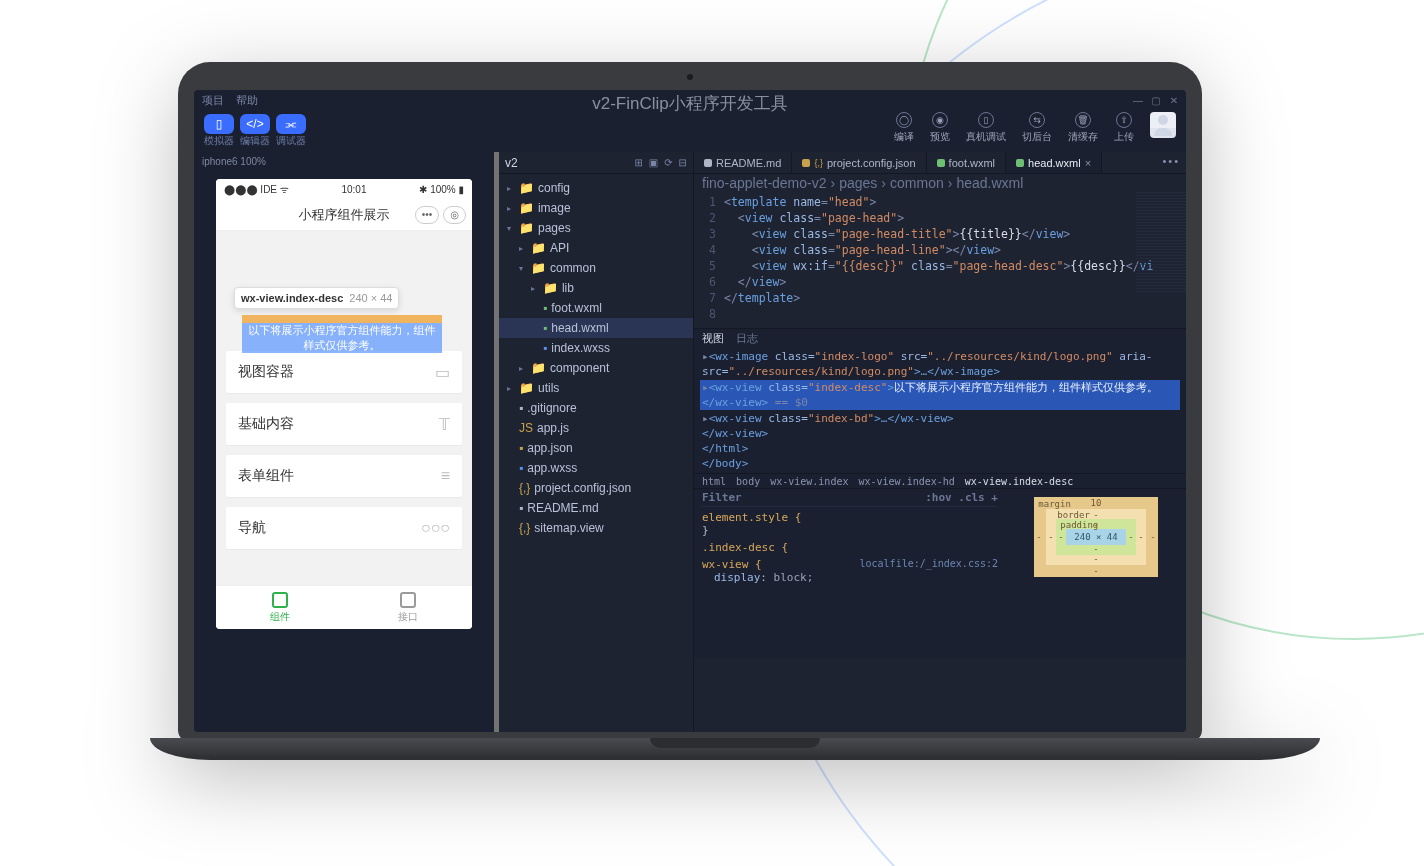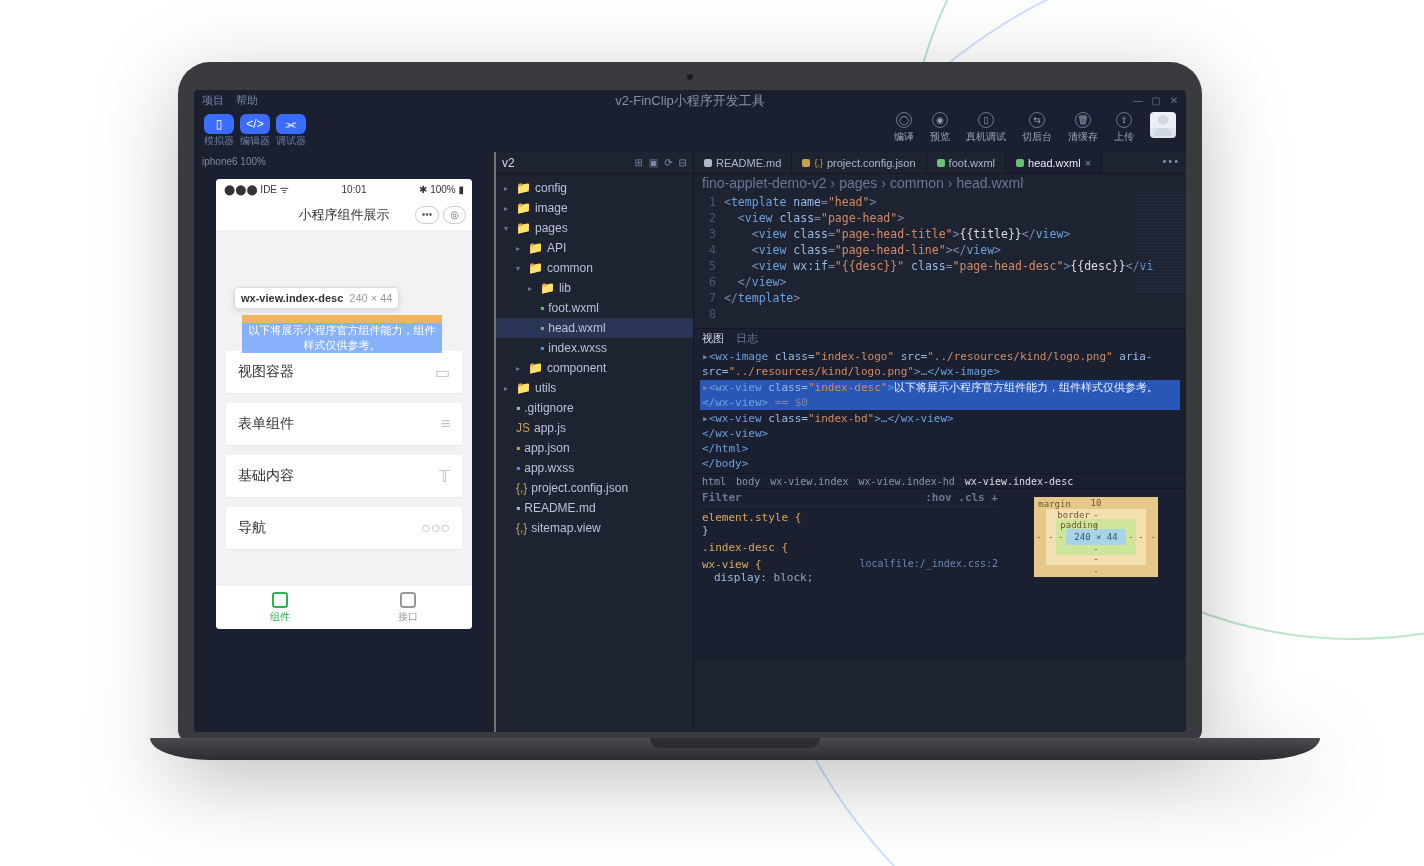--- a/index.html
+++ b/index.html
@@ -35,21 +35,21 @@
 .base {
   height: 22px; width: 1170px; margin: -4px auto 0;
   background: linear-gradient(#4a4b50,#2c2d30);
   border-radius: 0 0 60px 60px / 0 0 22px 22px;
   position: relative;
 }
 .notch { position: absolute; top: 0; left: 50%; transform: translateX(-50%); width: 170px; height: 10px; background: #2c2d30; border-radius: 0 0 12px 12px; }
 
 
 .menubar { height: 20px; padding: 0 8px; display: flex; align-items: center; gap: 12px; font-size: 11px; color: #7a86a8; }
-.titlebar-center { position: absolute; left: 0; right: 0; text-align: center; top: 2px; font-size: 13px; color: #88909f; pointer-events: none; }
+.titlebar-center { position: absolute; left: 0; right: 0; text-align: center; top: 2px; font-size: 17px; color: #88909f; pointer-events: none; }
 .win-controls { position: absolute; right: 6px; top: 4px; display: flex; gap: 6px; color: #6b7486; }
 .win-controls span { width: 12px; height: 12px; font-size: 10px; display: inline-flex; align-items: center; justify-content: center; }
 
 .toolbar { height: 42px; display: flex; align-items: center; padding: 0 10px; gap: 8px; position: relative; }
 .pill-group { display: flex; gap: 6px; }
 .pill { background: #3a6cff; color: #fff; border-radius: 6px; width: 30px; height: 20px; display: inline-flex; align-items: center; justify-content: center; font-size: 12px; }
 .pill-labels { display: flex; gap: 6px; margin-left: 0; }
 .pill-labels span { font-size: 10px; color: #6e7ea8; width: 30px; text-align: center; }
 
 .right-tools { position: absolute; right: 10px; top: 2px; display: flex; align-items: flex-start; gap: 16px; }
@@ -88,21 +88,21 @@
 }
 .card { background:#fff; border-radius:2px; margin-top:10px; height:42px; display:flex; align-items:center; justify-content:space-between; padding:0 12px; font-size:14px; color:#333; box-shadow: 0 1px 0 #e9e9e9; }
 .card .ic { color:#bbb; font-size:16px; }
 .cards-wrap { margin-top: 92px; }
 .ph-tabbar { height: 44px; background:#fff; border-top:1px solid #eee; display:flex; }
 .tb-item { flex:1; display:flex; flex-direction:column; align-items:center; justify-content:center; font-size:10px; color:#9a9a9a; gap:2px;}
 .tb-item.active { color:#2fb24c; }
 .tb-ic { width:16px; height:16px; border:2px solid currentColor; border-radius:3px; }
 
 
-.tree-panel { width: 200px; background: #1e2332; border-left:2px solid #737373; border-right:1px solid #141824; display:flex; flex-direction:column; }
+.tree-panel { width: 200px; background: #1e2332; border-left:5px solid #737373; border-right:1px solid #141824; display:flex; flex-direction:column; }
 .tree-head { height: 22px; display:flex; align-items:center; justify-content:space-between; padding:0 6px; font-size:12px; color:#cfd6e6; border-bottom:1px solid #141824;}
 .tree-head .tools { display:flex; gap:6px; color:#7a86a8; font-size:10px;}
 .tree { padding: 4px 0; font-size: 12px; color:#b9c2d6; }
 .tree .row { display:flex; align-items:center; height:20px; padding-left: var(--ind, 8px); gap:4px; white-space:nowrap; }
 .arw { width:8px; display:inline-block; color:#6b7694; font-size:8px; }
 .fld { color:#5a8dee; }
 .fil-y { color:#c7a24a; }
 .fil-g { color:#6fbf73; }
 .fil-b { color:#5a8dee; }
 .fil-w { color:#aeb6c8; }
@@ -246,26 +246,26 @@
                 <b>wx-view.index-desc</b>
                 <span class="dim">240 × 44</span>
               </div>
               <div class="sel-box">以下将展示小程序官方组件能力，组件样式仅供参考。</div>
               <div class="cards-wrap" id="cards-wrap">
                   <div class="card">
                     <span>视图容器</span>
                     <span class="ic">▭</span>
                   </div>
                   <div class="card">
+                    <span>基础内容</span>
+                    <span class="ic">𝕋</span>
+                  </div>
+                  <div class="card">
                     <span>表单组件</span>
                     <span class="ic">≡</span>
-                  </div>
-                  <div class="card">
-                    <span>基础内容</span>
-                    <span class="ic">𝕋</span>
                   </div>
                   <div class="card">
                     <span>导航</span>
                     <span class="ic">○○○</span>
                   </div>
                 </div>
             </div>
             <div class="ph-tabbar" id="ph-tabbar">
                 <div class="tb-item active">
                   <span class="tb-ic"></span>

